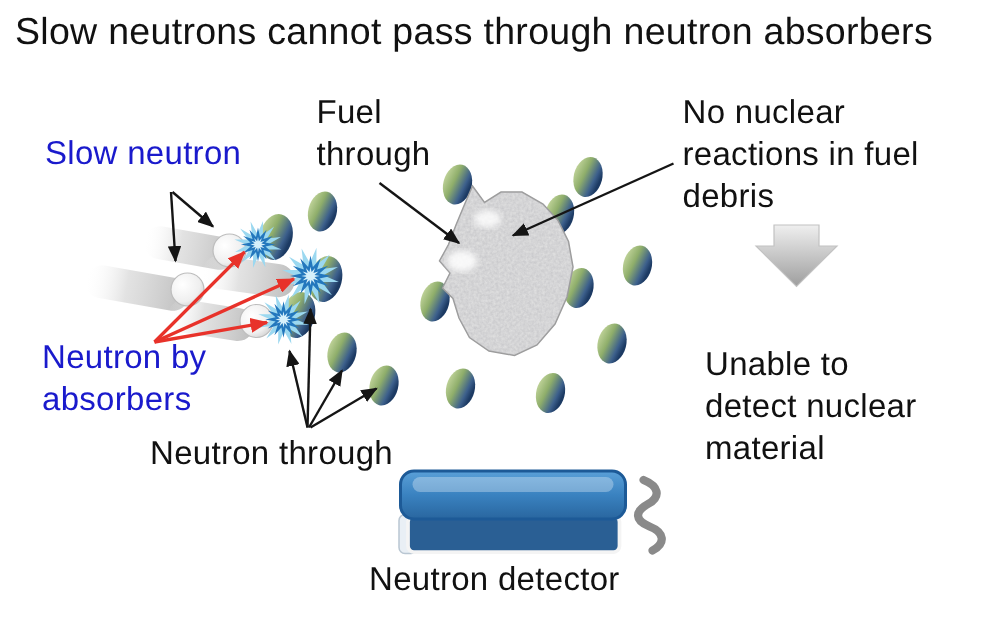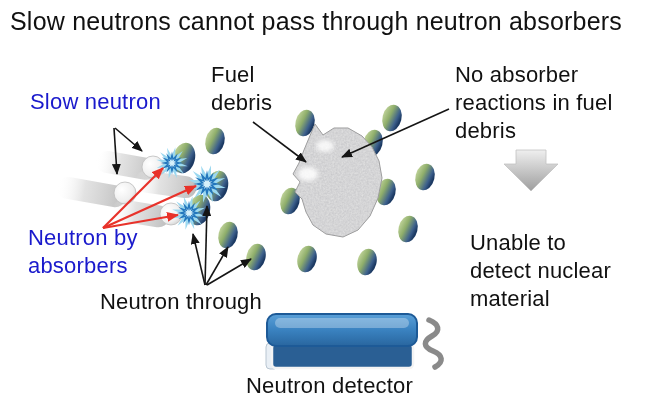--- a/index.html
+++ b/index.html
@@ -154,23 +154,23 @@
       <line x1="206" y1="285" x2="228" y2="247" marker-end="url(#mhead)"></line>
       <line x1="207" y1="285" x2="251" y2="259" marker-end="url(#mhead)"></line>
     </g>
   </svg>
 
   <div class="lbl title" style="left:10px; top:6px;">Slow neutrons cannot pass through neutron absorbers</div>
 
   <div class="lbl blue" style="left:30px; top:88px;">Slow neutron</div>
 
   <div class="lbl" style="left:211px; top:61px;">Fuel
-debris</div>
+through</div>
 
-  <div class="lbl" style="left:455px; top:61px;">No absorber
+  <div class="lbl" style="left:455px; top:61px;">No nuclear
 reactions in fuel
 debris</div>
 
   <div class="lbl blue" style="left:28px; top:224px;">Neutron by
 absorbers</div>
 
   <div class="lbl" style="left:100px; top:288px;">Neutron through</div>
 
   <div class="lbl" style="left:470px; top:197px;margin-top:32px;">Unable to
 detect nuclear

